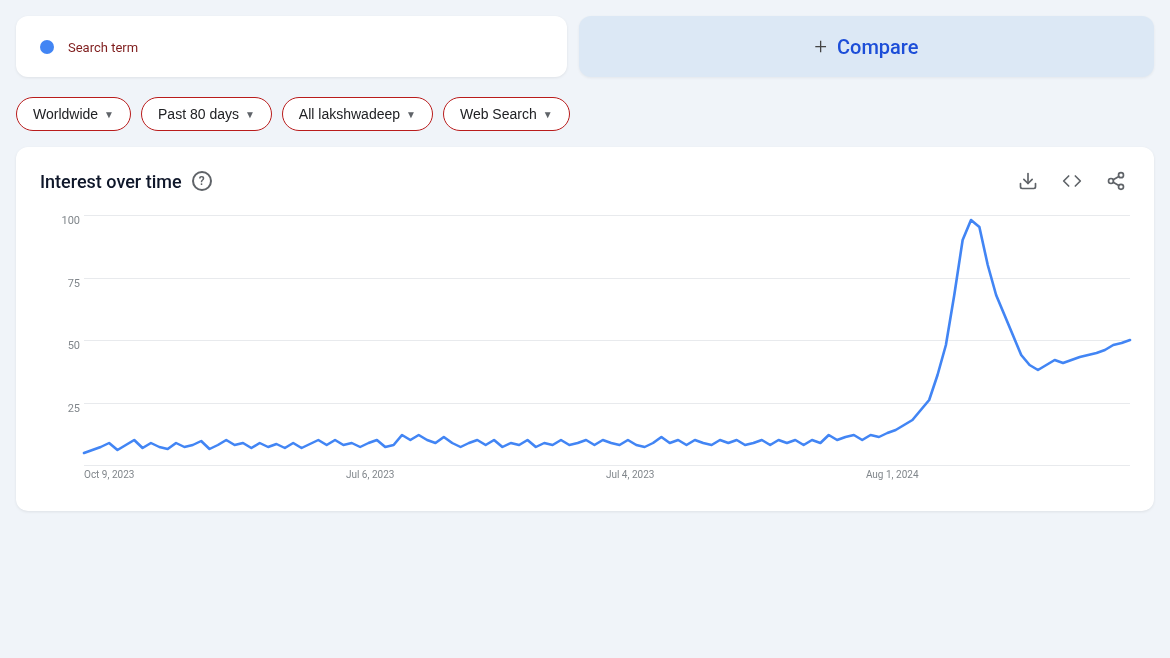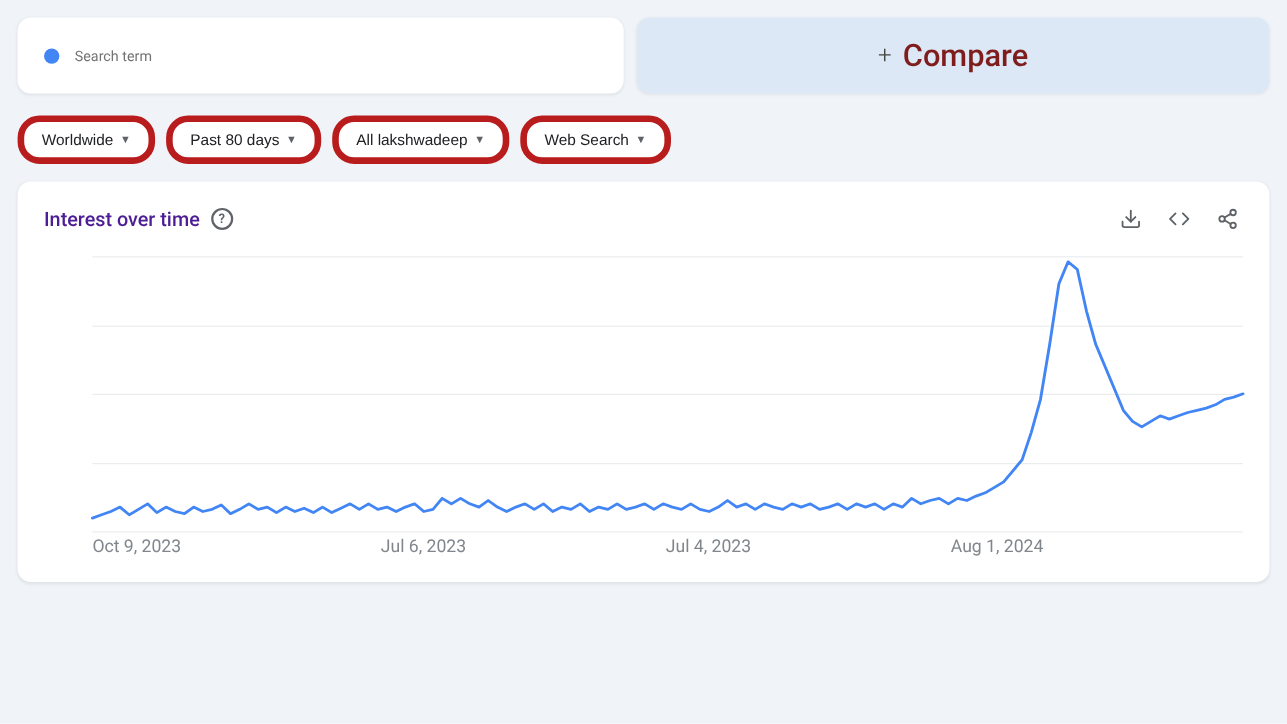--- a/index.html
+++ b/index.html
@@ -44,21 +44,21 @@
 
     .search-term-name {
       font-size: 22px;
       font-weight: 500;
       color: #202124;
       line-height: 1.3;
     }
 
     .search-term-label {
       font-size: 13px;
-      color: #737373;
+      color: #7f1d1d;
       margin-top: 2px;
     }
 
     .compare-card {
       background: #dce8f5;
       border-radius: 12px;
       padding: 18px 36px;
       flex: 1;
       display: flex;
       align-items: center;
@@ -68,38 +68,38 @@
       box-shadow: 0 1px 3px rgba(0,0,0,0.06);
     }
 
     .compare-plus {
       font-size: 22px;
       color: #444;
       font-weight: 300;
     }
 
     .compare-label {
-      font-size: 28px;
-      color: #7f1d1d;
+      font-size: 20px;
+      color: #1d4ed8;
       font-weight: 500;
     }
 
     .filters-section {
       display: flex;
       gap: 10px;
       padding: 8px 16px 12px 16px;
       background: #f0f4f9;
     }
 
     .filter-btn {
       display: flex;
       align-items: center;
       gap: 6px;
       background: white;
-      border: 6px solid #b91c1c;
+      border: 1px solid #b91c1c;
       border-radius: 20px;
       padding: 8px 16px;
       font-size: 14px;
       color: #202124;
       cursor: pointer;
       white-space: nowrap;
     }
 
     .filter-arrow {
       font-size: 10px;
@@ -122,21 +122,21 @@
     }
 
     .chart-title-area {
       display: flex;
       align-items: center;
       gap: 10px;
     }
 
     .chart-title {
       font-size: 18px;
-      color: #4c1d95;
+      color: #0f172a;
       font-weight: 500;
     }
 
     .help-icon {
       width: 20px;
       height: 20px;
       border-radius: 50%;
       border: 2px solid #5f6368;
       display: flex;
       align-items: center;
@@ -220,21 +220,21 @@
       right: 0;
       bottom: 0;
       height: 30px;
       display: flex;
       justify-content: space-between;
       align-items: flex-start;
       padding-top: 4px;
     }
 
     .x-label {
-      font-size: 16px;
+      font-size: 10px;
       color: #80868b;
     }
 
     svg.trend-line {
       position: absolute;
       top: 0;
       left: 0;
       width: 100%;
       height: 100%;
       overflow: visible;
@@ -302,20 +302,27 @@
           <circle cx="18" cy="19" r="3"></circle>
           <line x1="8.59" y1="13.51" x2="15.42" y2="17.49"></line>
           <line x1="15.41" y1="6.51" x2="8.59" y2="10.49"></line>
         </svg>
       </div>
     </div>
   </div>
 
   <div class="chart-container">
 
+    <div class="chart-y-axis">
+      <span class="y-label">100</span>
+      <span class="y-label">75</span>
+      <span class="y-label">50</span>
+      <span class="y-label">25</span>
+      <span class="y-label"></span>
+    </div>
 
     <div class="chart-plot-area">
 
       <div class="grid-lines">
         <div class="grid-line" style="top: 0%"></div>
         <div class="grid-line" style="top: 25%"></div>
         <div class="grid-line" style="top: 50%"></div>
         <div class="grid-line" style="top: 75%"></div>
         <div class="grid-line" style="top: 100%"></div>
       </div>

